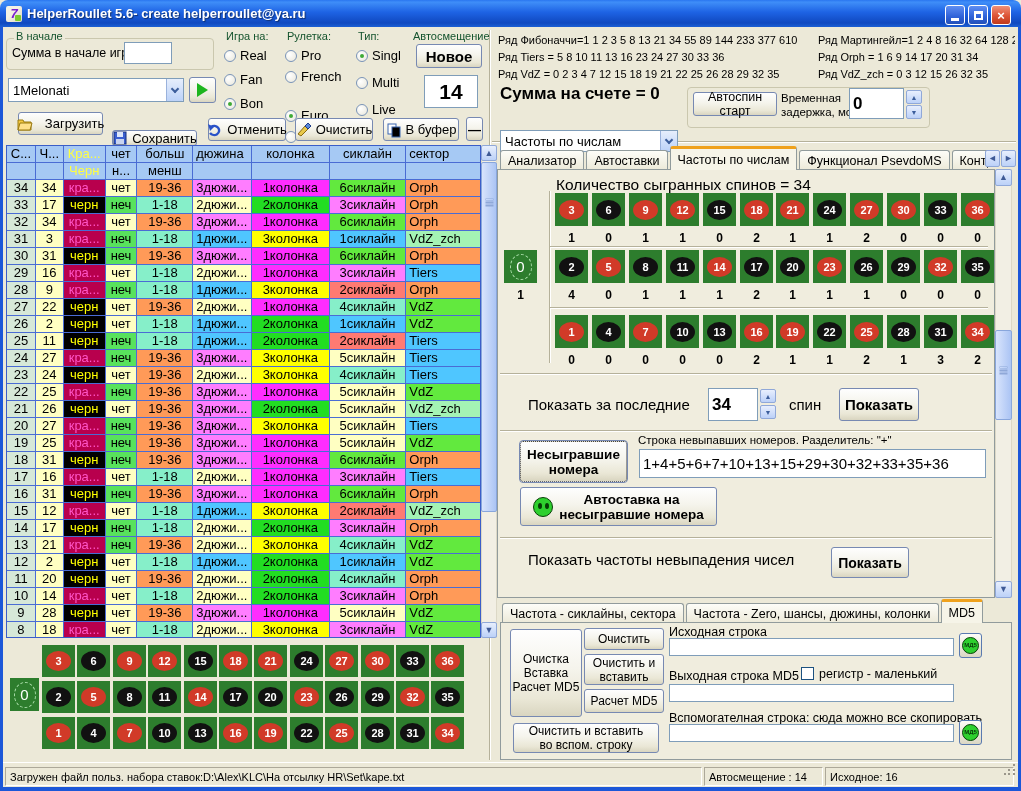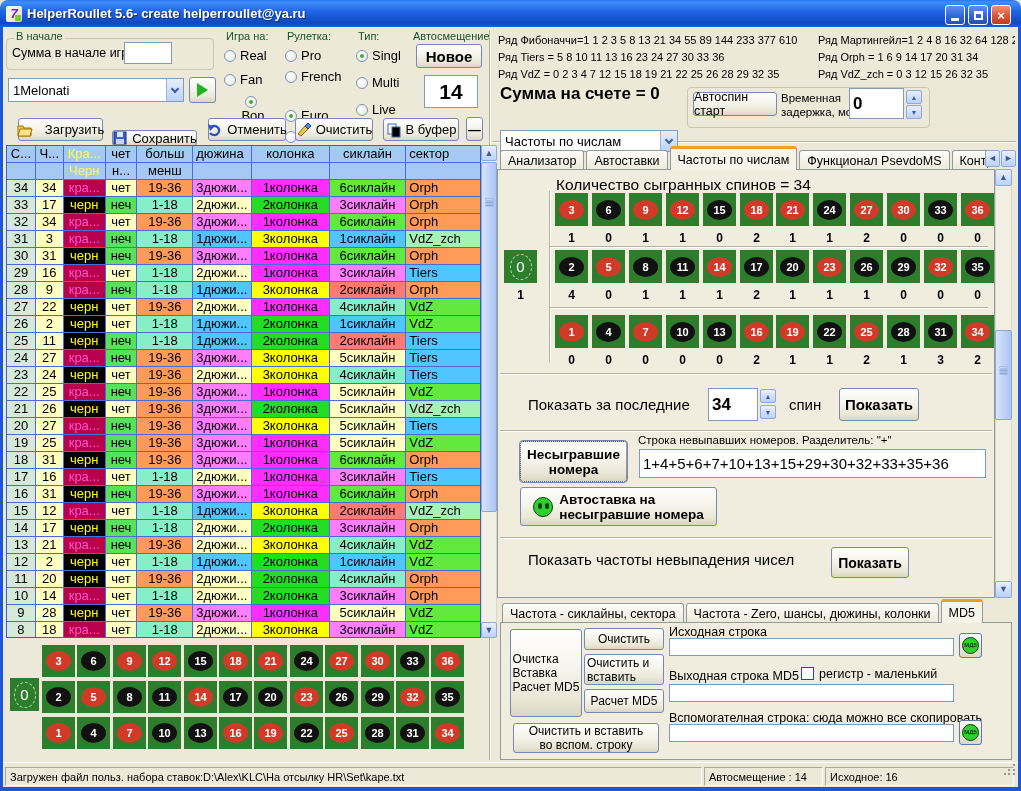--- a/index.html
+++ b/index.html
@@ -21,21 +21,21 @@
   .b-left { position:absolute; left:0; top:27px; width:3px; height:760px; background:#1c57d8; }
   .b-right { position:absolute; left:1018px; top:27px; width:3px; height:760px; background:#1c57d8; }
   .b-bottom { position:absolute; left:0; top:787px; width:1021px; height:4px; background:#1c57d8; }
 
   .abs { position:absolute; }
   .blue-label { color:#14532d; font-size:11px; background:#ece9d8; padding:0 2px; }
   .gbox { border:1px solid #cac7ae; border-radius:4px; }
   .xinput { background:#fff; border:1px solid #7f9db9; font-size:13px; padding:0 3px; display:flex; align-items:center; overflow:hidden; white-space:nowrap; }
   .btn { background:linear-gradient(180deg,#fefefe 0%,#f5f4ec 45%,#eae7d6 80%,#d9d5c0 100%);
     border:1px solid #7789b2; border-radius:3px; font-size:13px; color:#000;
-    display:flex; align-items:center; justify-content:center; }
+    display:flex; align-items:center; justify-content:center; text-align:center; }
   .btn.bold { font-weight:bold; }
   .combo { background:#fff; border:1px solid #7f9db9; display:flex; align-items:center; font-size:13px; position:relative; }
   .combo .ctext { padding-left:4px; flex:1; overflow:hidden; white-space:nowrap; }
   .combo .carrow { width:17px; align-self:stretch; background:linear-gradient(180deg,#e6eefc,#bcd2f8); border-left:1px solid #9ab2dc; border-radius:0 1px 1px 0; display:flex; align-items:center; justify-content:center; }
   .chev { width:6px; height:6px; border-right:2px solid #3c5e9c; border-bottom:2px solid #3c5e9c; transform:rotate(45deg); margin-top:-3px; }
   .radio-row { display:flex; align-items:center; font-size:13px; }
   .rb { width:12px; height:12px; border-radius:50%; border:1px solid #7a94b8; background:radial-gradient(circle at 35% 35%, #fff, #e8e6da); margin-right:4px; position:relative; flex:none; }
   .rb.sel:after { content:""; position:absolute; left:3px; top:3px; width:4px; height:4px; border-radius:50%; background:#3faa36; }
   .hline { border-top:1px solid #b5b19a; border-bottom:1px solid #ffffff; }
   .vline { border-left:1px solid #b5b19a; border-right:1px solid #ffffff; }
@@ -119,21 +119,21 @@
   <div class="abs" id="rg0" style="left:224px; top:30px; width:58px;">
       <div class="blue-label" style="margin-bottom: 6px;">Игра на:</div>
       <div class="radio-row" style="margin-bottom: 9px; text-align: center;">
         <div class="rb"></div>
         <div>Real</div>
       </div>
       <div class="radio-row" style="margin-bottom: 9px;">
         <div class="rb"></div>
         <div>Fan</div>
       </div>
-      <div class="radio-row" style="margin-bottom: 26px; flex-direction: column;">
+      <div class="radio-row" style="margin-bottom: 26px;">
         <div class="rb sel"></div>
         <div>Bon</div>
       </div>
     </div>
   <div class="abs" id="rg1" style="left:285px; top:30px; width:68px;">
       <div class="blue-label" style="margin-bottom: 6px;">Рулетка:</div>
       <div class="radio-row" style="margin-bottom: 6px;">
         <div class="rb"></div>
         <div>Pro</div>
       </div>
@@ -163,21 +163,21 @@
       <div class="radio-row" style="margin-bottom: 12px;">
         <div class="rb"></div>
         <div>Live</div>
       </div>
     </div>
 
   <div class="abs blue-label" style="left:411px; top:30px;">Автосмещение</div>
   <div class="abs btn bold" style="left:416px; top:44px; width:66px; height:24px; font-size:15px;">Новое</div>
   <div class="abs xinput" style="left:424px; top:75px; width:54px; height:33px; font-weight:bold; font-size:21px; justify-content:center;">14</div>
 
-  <div class="abs btn" style="left:18px; top:118px; width:85px; height:23px;gap:8px;">
+  <div class="abs btn" style="left:18px; top:112px; width:85px; height:23px;gap:8px;">
     <svg class="icon16" viewBox="0 0 16 16">
         <path d="M1 4 h5 l1 2 h7 v8 H1 z" fill="#f4c842" stroke="#9a7a10"></path>
         <path d="M3 7 h12 l-2 7 H1 z" fill="#ffe08a" stroke="#9a7a10"></path>
       </svg>
     <span>Загрузить</span>
   </div>
   <div class="abs btn" style="left:112px; top:130px; width:85px; height:16px;">
     <svg class="icon16" viewBox="0 0 16 16">
         <rect x="2" y="2" width="12" height="12" fill="#3a5fd0" stroke="#16307a"></rect>
         <rect x="5" y="2" width="6" height="5" fill="#dce6fa"></rect>

